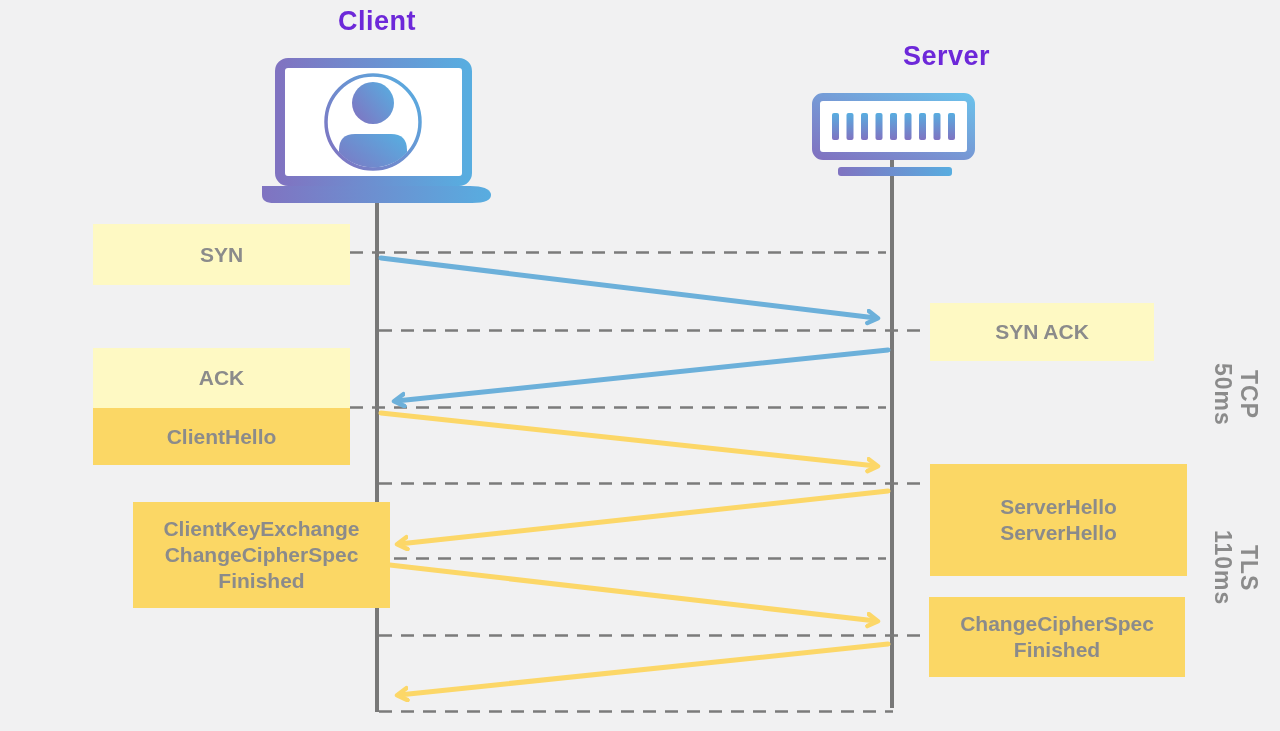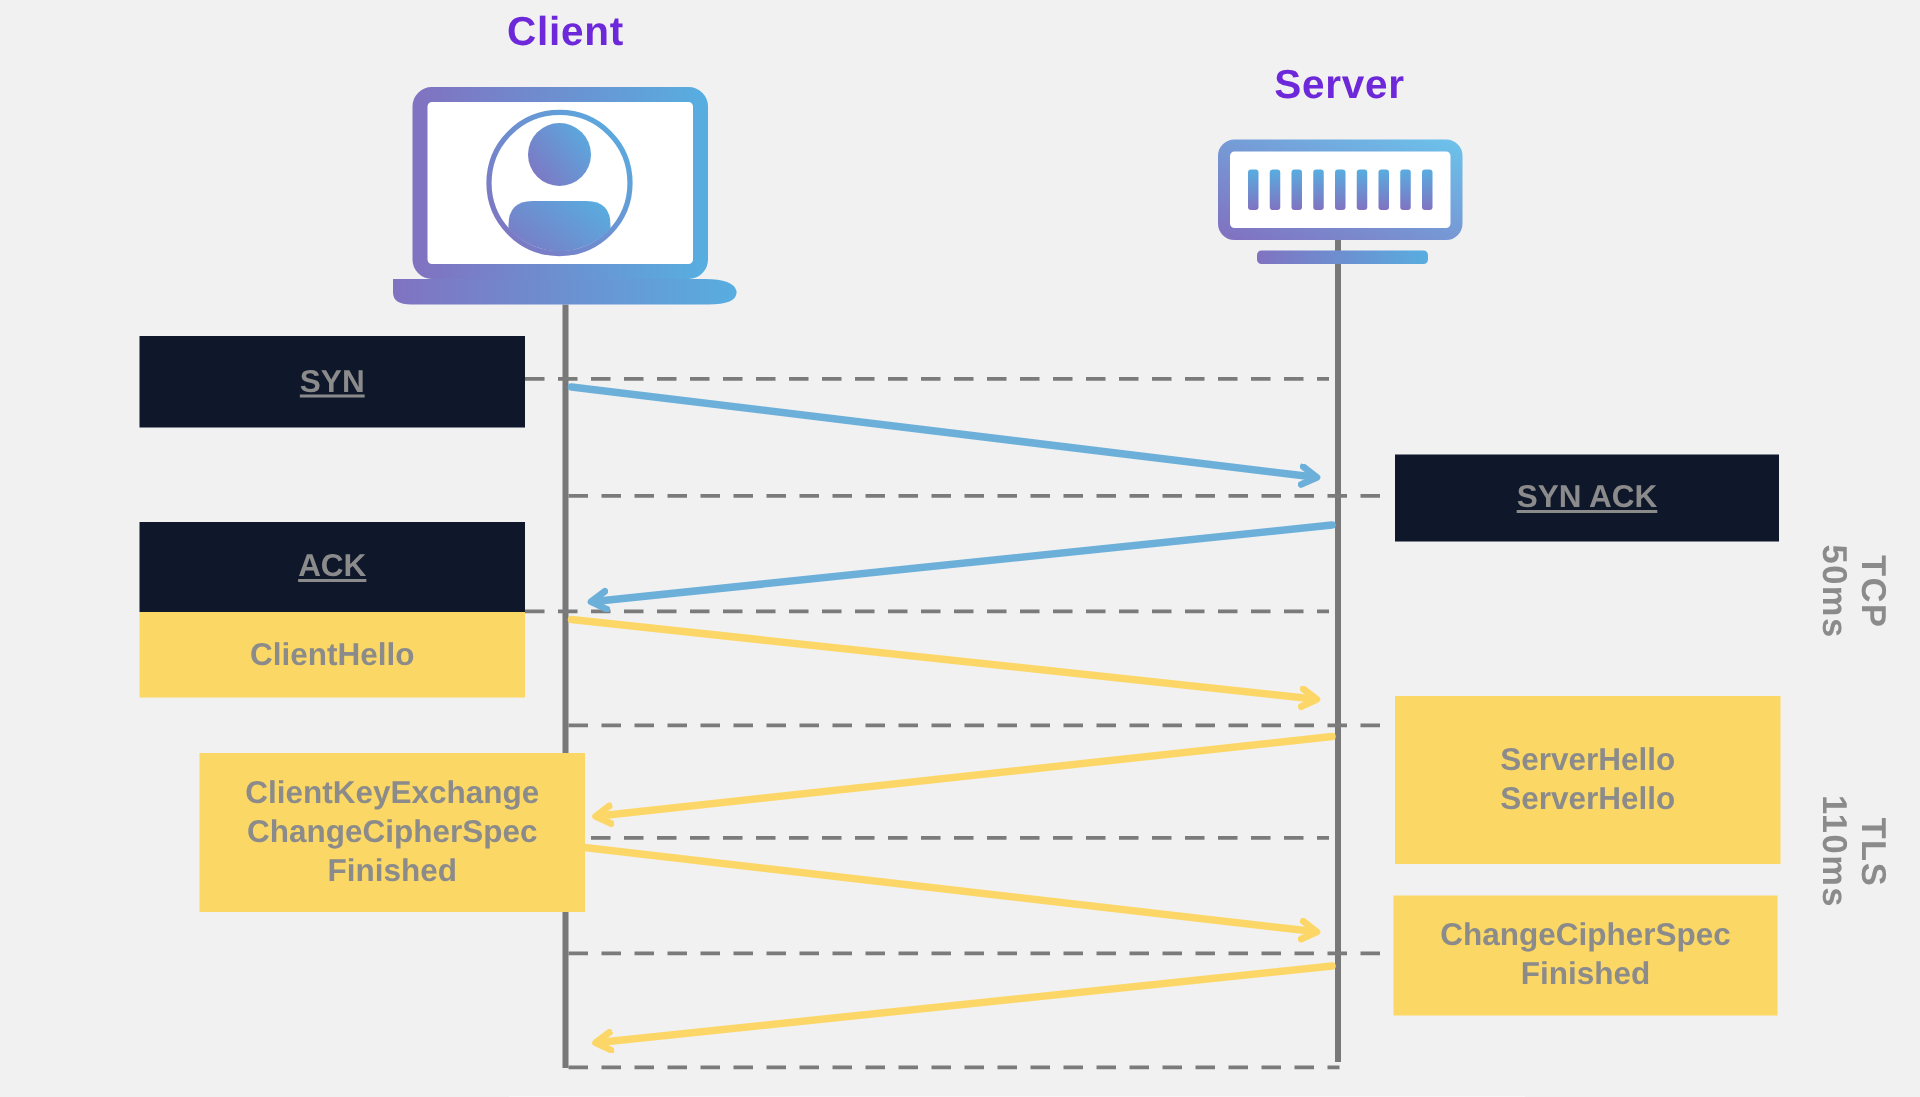--- a/index.html
+++ b/index.html
@@ -29,21 +29,21 @@
     display: flex;
     flex-direction: column;
     align-items: center;
     justify-content: center;
     text-align: center;
     font-size: 21px;
     line-height: 26px;
     font-weight: bold;
     color: #8b8b8b;
   }
-  .tcp-box { background: #0f172a; text-decoration: underline; }
+  .tcp-box { background: #fef9c3; }
   .tls-box { background: #fbd765; }
   .phase-label {
     position: absolute;
     writing-mode: vertical-rl;
     text-align: center;
     font-size: 23px;
     line-height: 26px;
     font-weight: bold;
     color: #8b8b8b;
     letter-spacing: 1px;
@@ -128,27 +128,27 @@
         <rect x="904.5" y="113" width="7" height="27" rx="2"></rect>
         <rect x="919" y="113" width="7" height="27" rx="2"></rect>
         <rect x="933.5" y="113" width="7" height="27" rx="2"></rect>
         <rect x="948" y="113" width="7" height="27" rx="2"></rect>
       </g>
       <rect x="838" y="167" width="114" height="9" rx="3" fill="url(#gradH)"></rect>
     </g>
   </svg>
 
   <div class="actor-title" style="left:280px; top:6px;">Client</div>
-  <div class="actor-title" style="left:796px; top:41px;">Server</div>
+  <div class="actor-title" style="left:796px; top:41px;text-align:right;">Server</div>
 
   <div class="msg-box tcp-box" style="left:93px; top:224px; width:257px; height:61px;">
     <div>SYN</div>
   </div>
 
-  <div class="msg-box tcp-box" style="left:930px; top:303px; width:256px; height:58px;">
+  <div class="msg-box tcp-box" style="left:930px; top:303px; width:224px; height:58px;">
     <div>SYN ACK</div>
   </div>
 
   <div class="msg-box tcp-box" style="left:93px; top:348px; width:257px; height:60px;">
     <div>ACK</div>
   </div>
 
   <div class="msg-box tls-box" style="left:93px; top:408px; width:257px; height:57px;">
     <div>ClientHello</div>
   </div>

